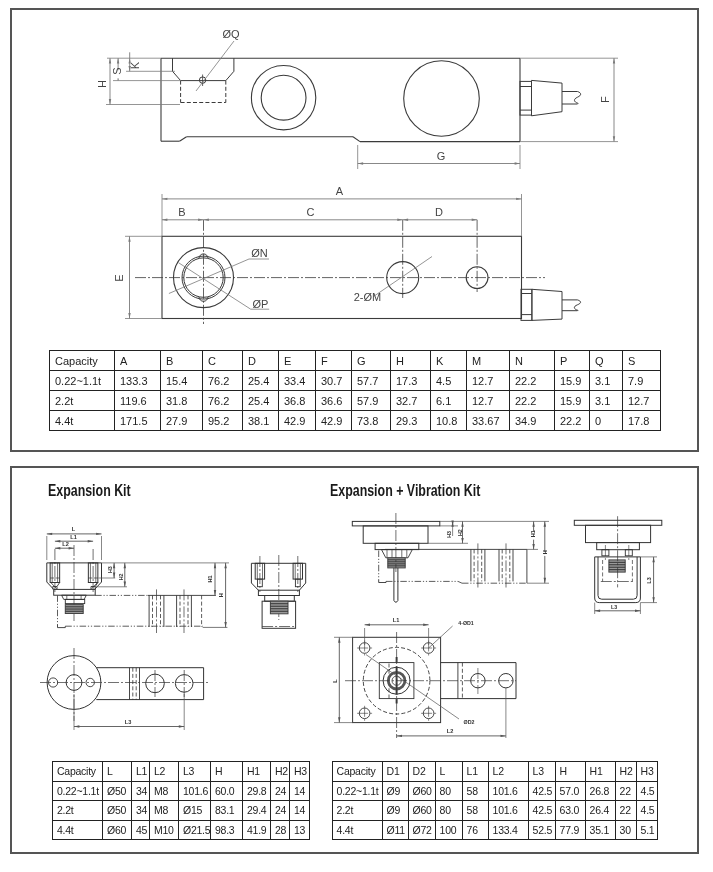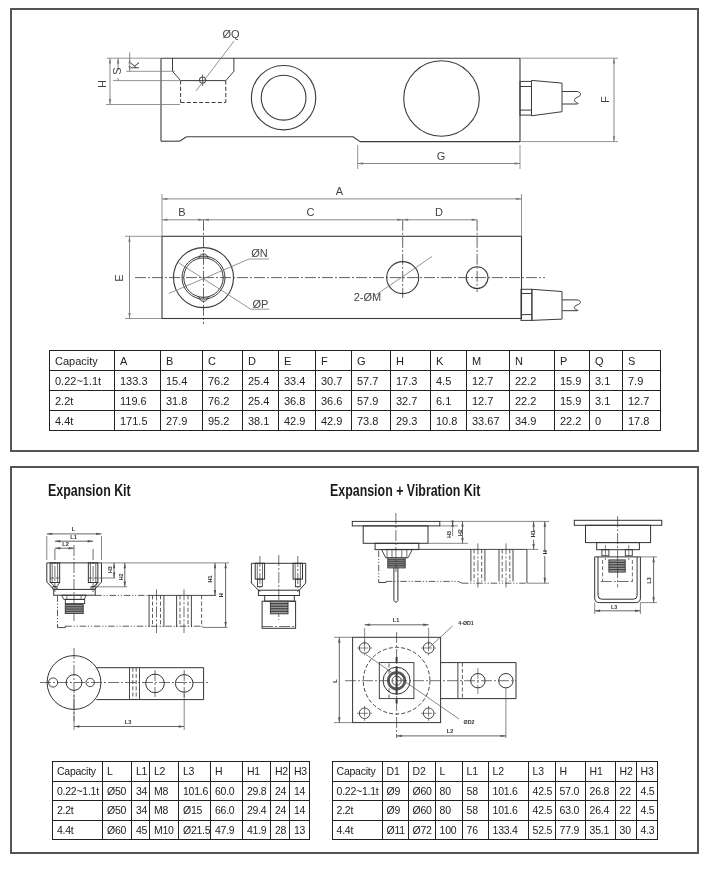--- a/index.html
+++ b/index.html
@@ -139,32 +139,32 @@
         <td>29.8</td>
         <td>24</td>
         <td>14</td>
       </tr>
       <tr>
         <td>2.2t</td>
         <td>Ø50</td>
         <td>34</td>
         <td>M8</td>
         <td>Ø15</td>
-        <td>66.0</td>
+        <td>83.1</td>
         <td>29.4</td>
         <td>24</td>
         <td>14</td>
       </tr>
       <tr>
         <td>4.4t</td>
         <td>Ø60</td>
         <td>45</td>
         <td>M10</td>
         <td>Ø21.5</td>
-        <td>47.9</td>
+        <td>98.3</td>
         <td>41.9</td>
         <td>28</td>
         <td>13</td>
       </tr>
     </tbody>
   </table>
 <table class="dim" style="left:331.6px;top:761px;width:325px;height:79.0px;font-size:10.5px;letter-spacing:-0.25px;--pad:4px">
 <colgroup>
       <col style="width:50px">
       <col style="width:26px">
@@ -222,21 +222,21 @@
         <td>4.4t</td>
         <td>Ø11</td>
         <td>Ø72</td>
         <td>100</td>
         <td>76</td>
         <td>133.4</td>
         <td>52.5</td>
         <td>77.9</td>
         <td>35.1</td>
         <td>30</td>
-        <td>4.3</td>
+        <td>5.1</td>
       </tr>
     </tbody>
   </table>
 <svg class="layer" width="713" height="872" viewBox="0 0 713 872">
 <g>
 <line x1="161.0" y1="58.2" x2="520.0" y2="58.2" stroke="#3b3b3b" stroke-width="1.1"></line>
 <line x1="161.0" y1="58.2" x2="161.0" y2="141.2" stroke="#3b3b3b" stroke-width="1.1"></line>
 <line x1="161.0" y1="141.2" x2="179.5" y2="141.2" stroke="#3b3b3b" stroke-width="1.1"></line>
 <line x1="179.5" y1="141.2" x2="186.5" y2="136.8" stroke="#3b3b3b" stroke-width="1.1"></line>
 <line x1="186.5" y1="136.8" x2="353" y2="136.8" stroke="#3b3b3b" stroke-width="1.1"></line>

